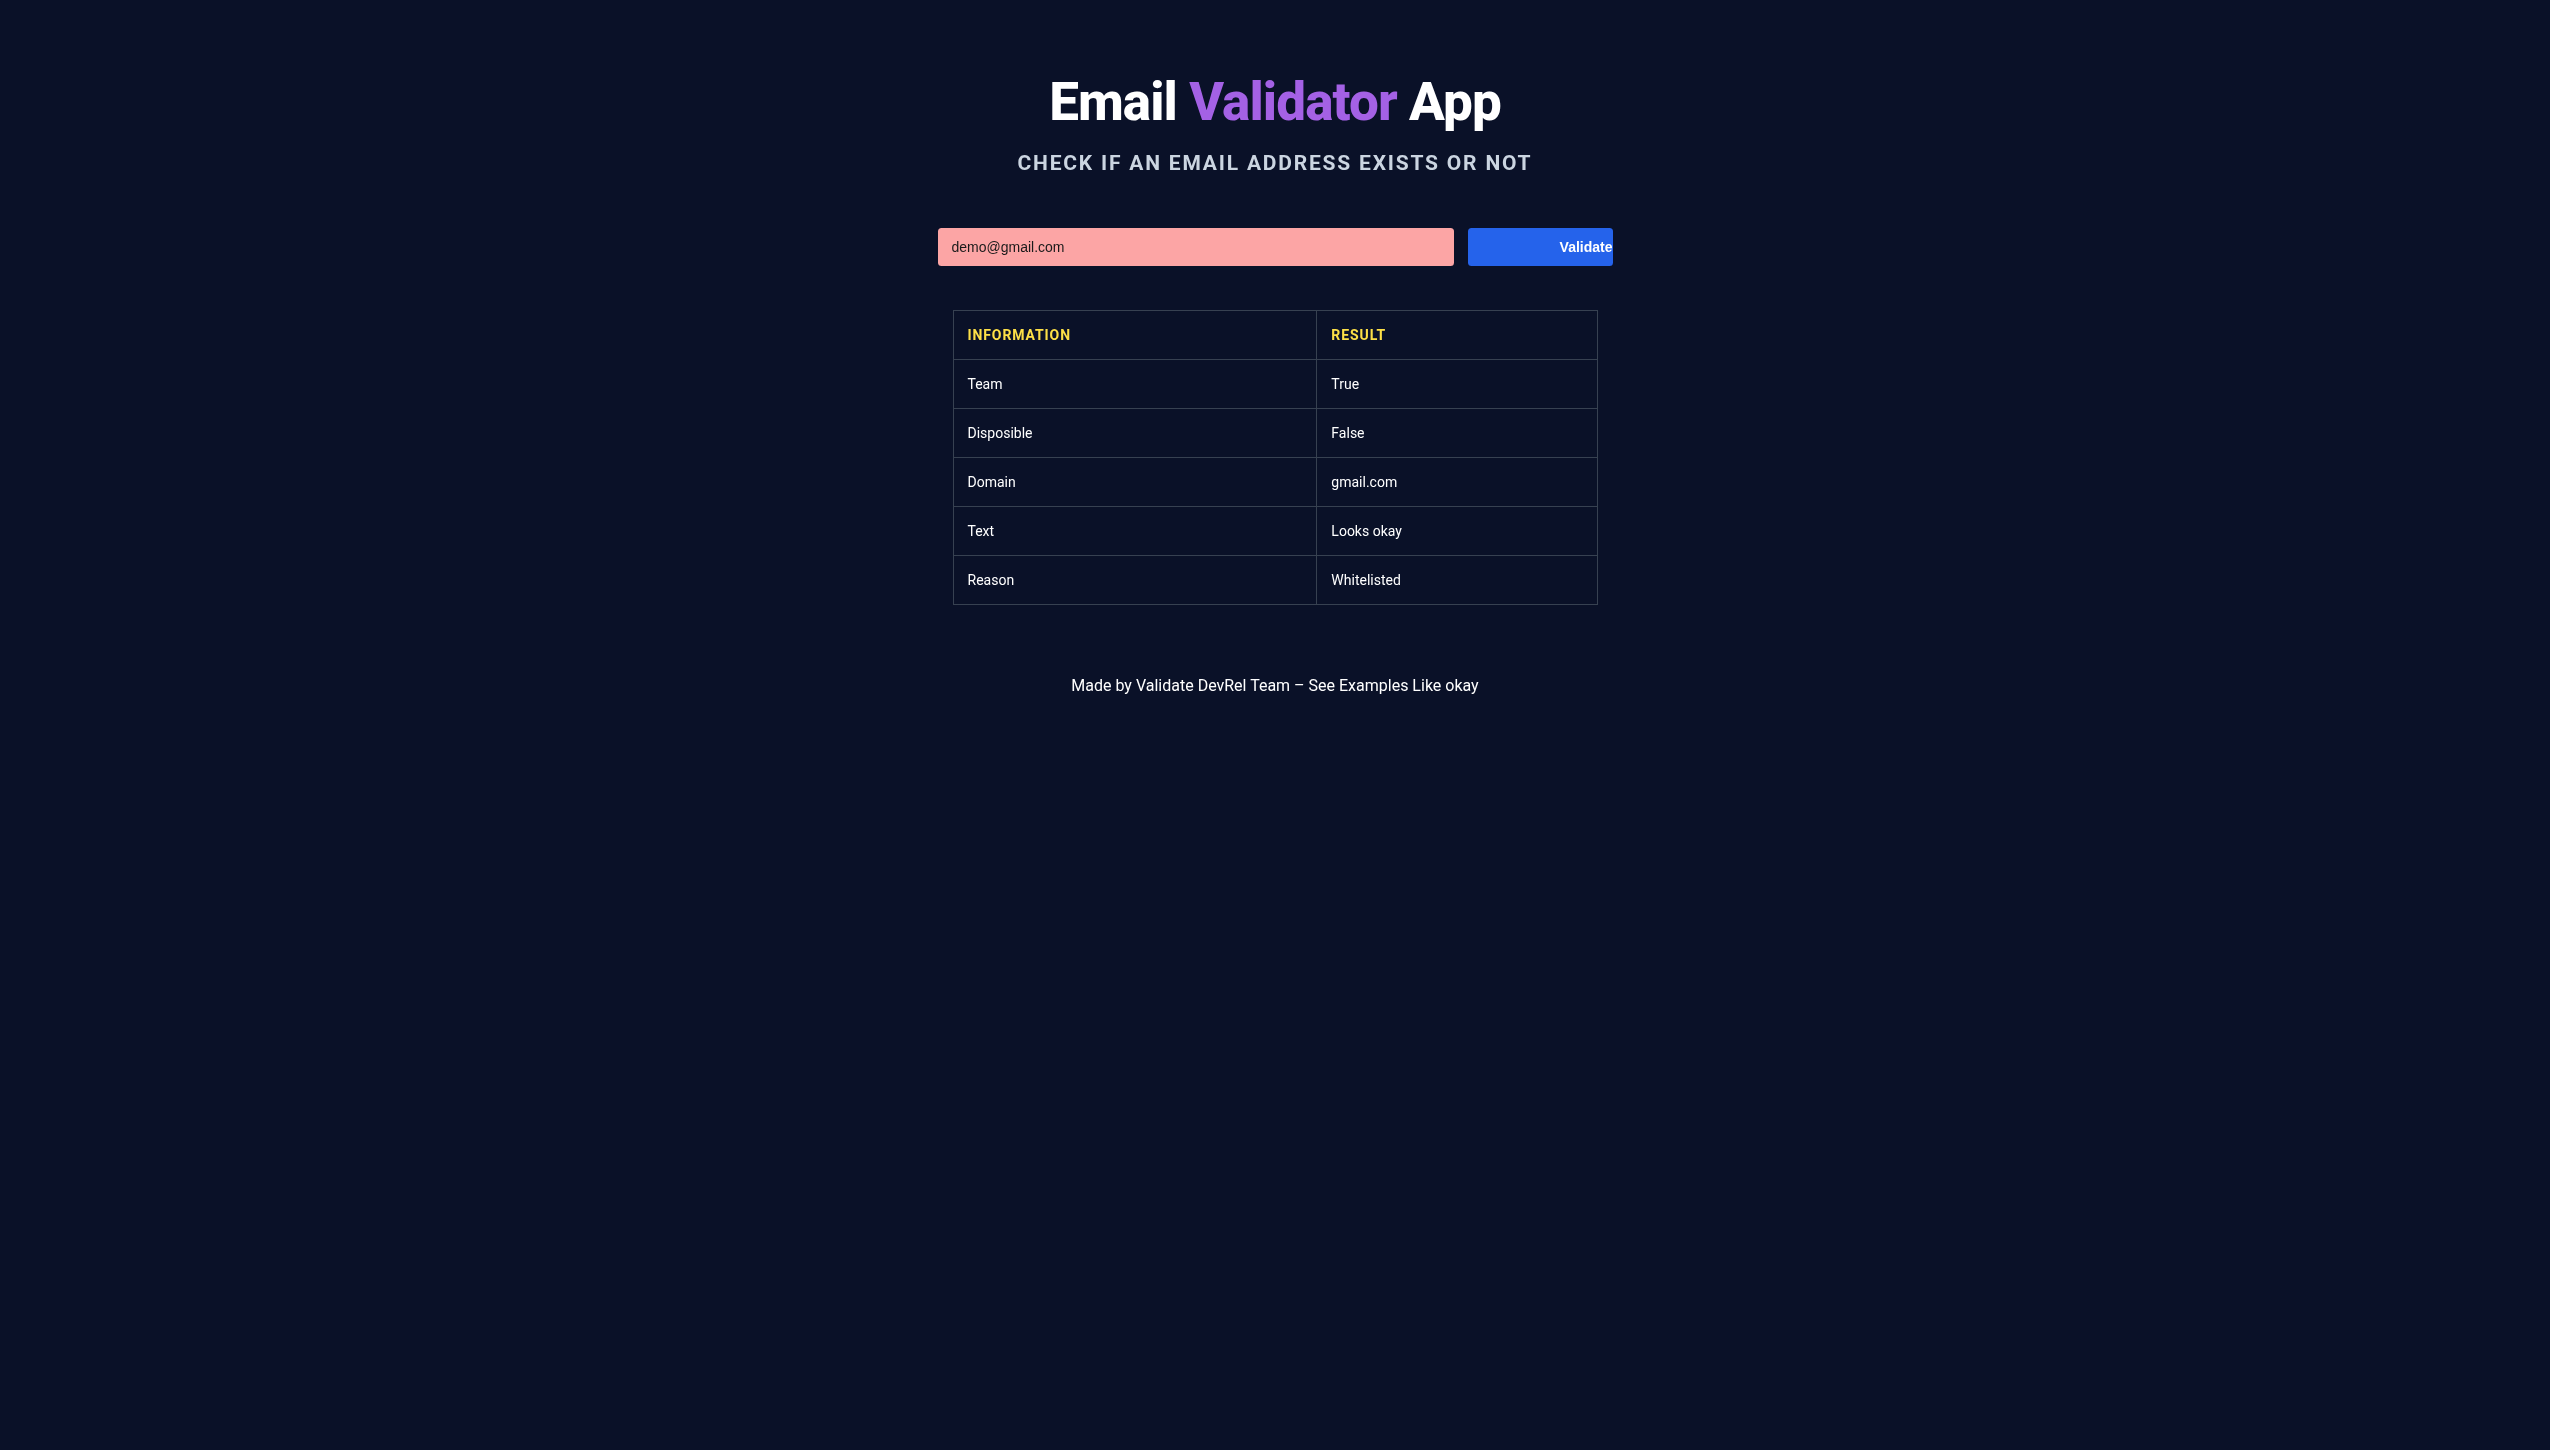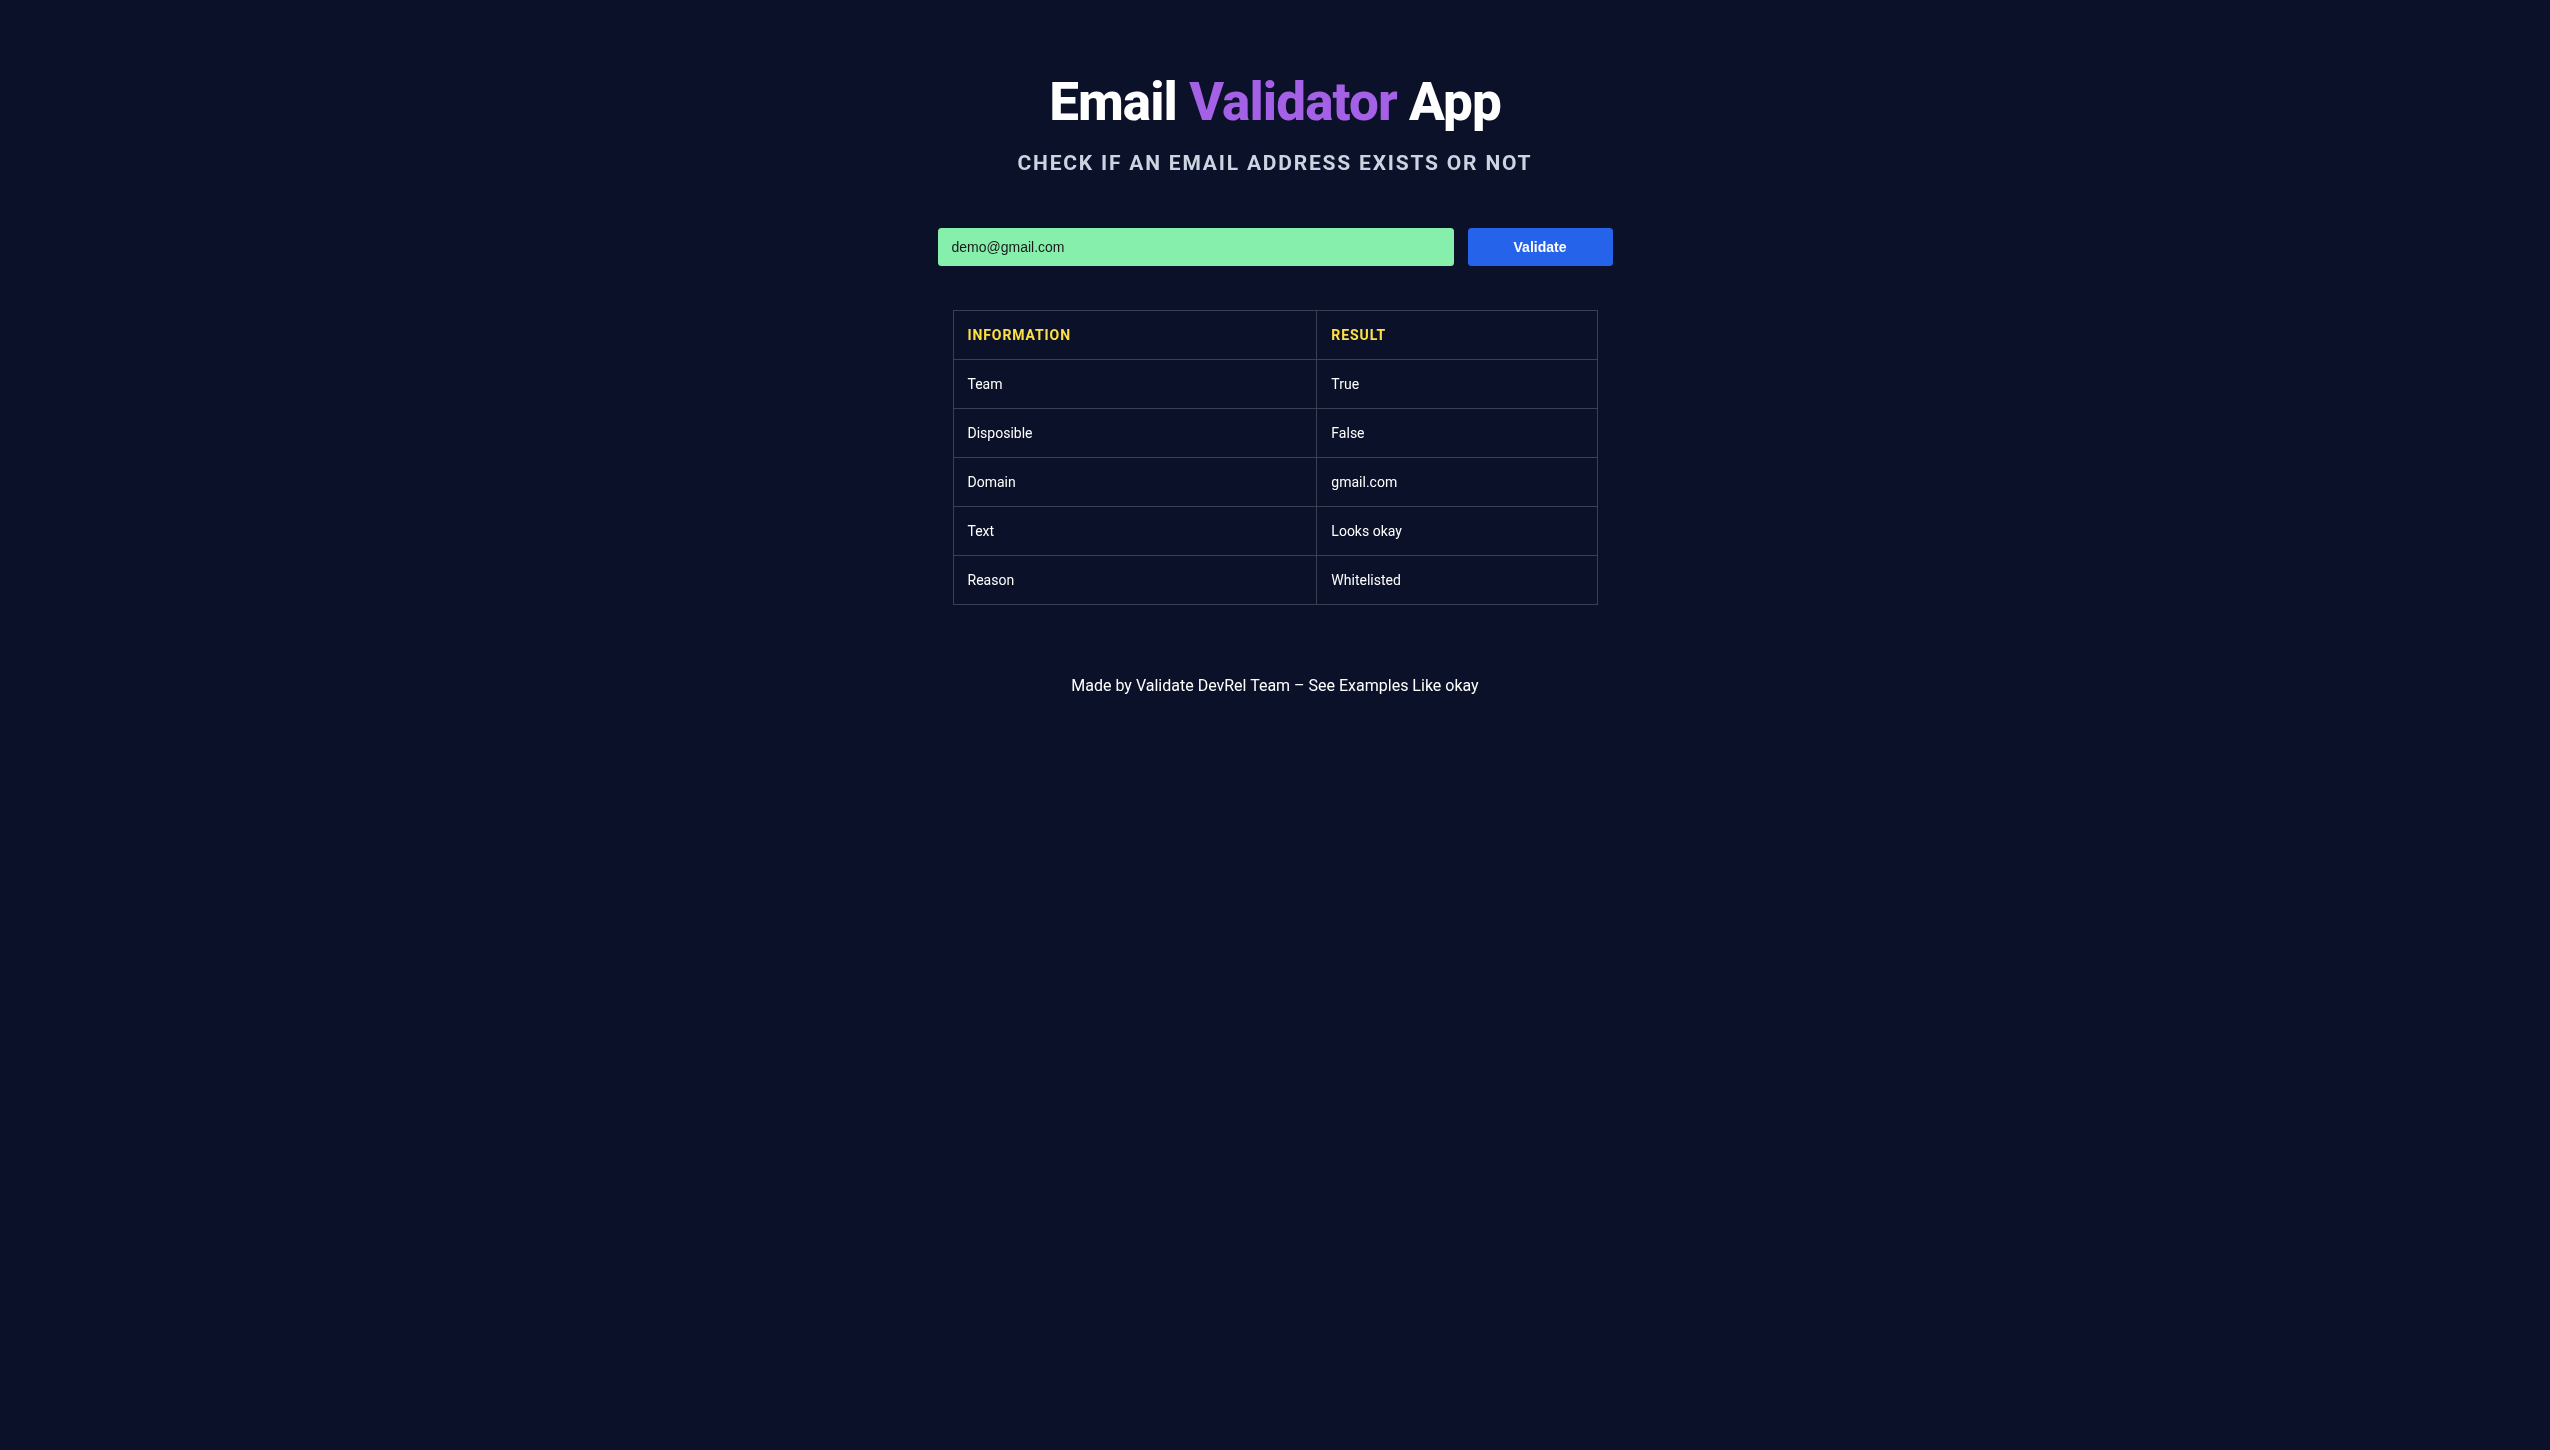--- a/index.html
+++ b/index.html
@@ -57,35 +57,36 @@
       margin-bottom: 44px;
     }
 
     .email-input {
       flex: 1;
       height: 38px;
       padding: 0 14px;
       font-size: 14px;
       border: none;
       border-radius: 3.5px;
-      background-color: #86efac;
+      background-color: #fca5a5;
       color: #1a1a1a;
       outline: none;
     }
 
     .validate-button {
       width: 145px;
       height: 38px;
       background-color: #2563eb;
       color: #ffffff;
       font-size: 14px;
       font-weight: 600;
       border: none;
       border-radius: 3.5px;
       cursor: pointer;
+      text-align: right;
     }
 
     .results-table {
       width: 100%;
       max-width: 645px;
       border-collapse: collapse;
       margin-bottom: 71px;
     }
 
     .results-table th,

